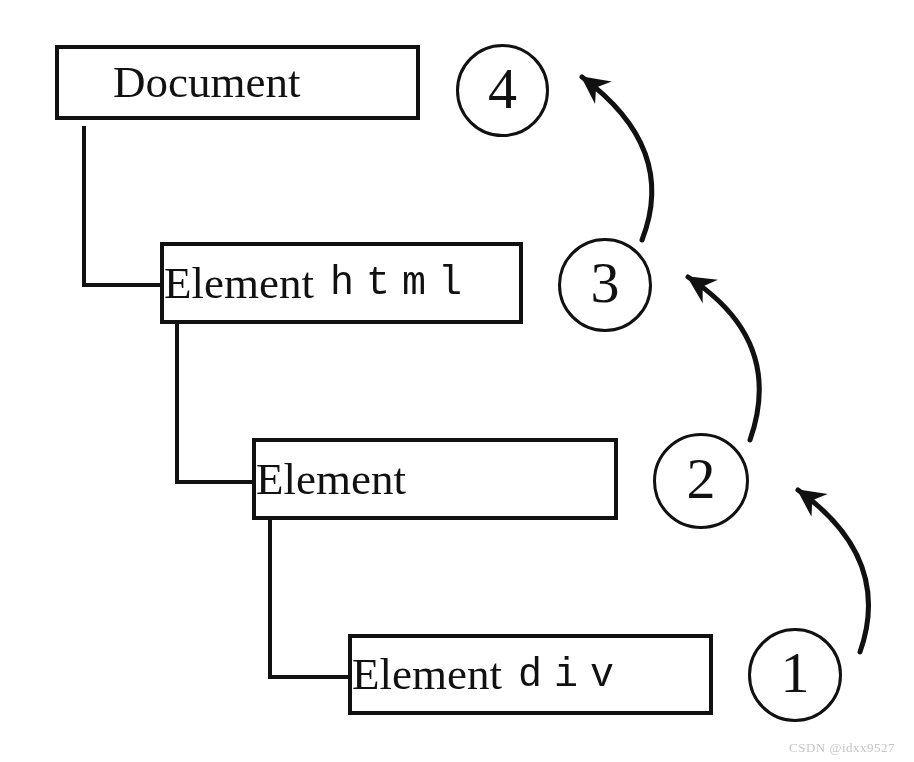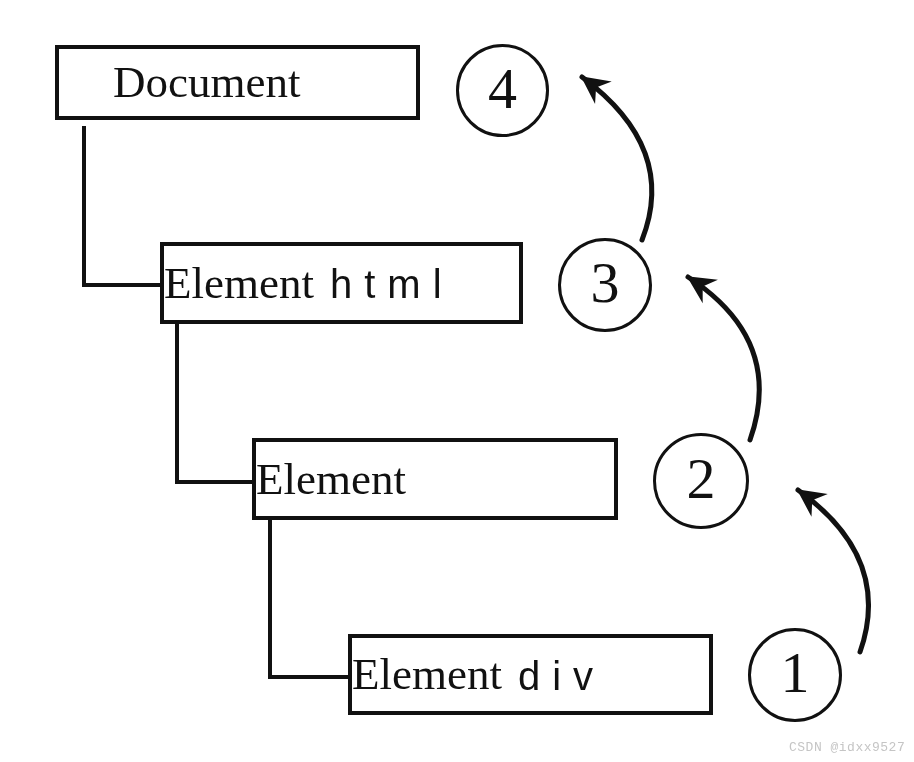--- a/index.html
+++ b/index.html
@@ -8,42 +8,42 @@
     position:relative; width:914px; height:762px; background:var(--bg);
     overflow:hidden; font-family:"Liberation Serif", serif; color:var(--ink);
   }
   .node {
     position:absolute; box-sizing:border-box; border:4px solid var(--ink);
     background:#fff; display:flex; align-items:center; 
     font-size:45px; line-height:1; white-space:nowrap;
   }
   .node .serif { font-family:"Liberation Serif", serif; }
   .node .mono {
-    font-family:Liberation Sans, sans-serif; font-size:40px;
+    font-family:Liberation Mono, monospace; font-size:40px;
     letter-spacing:12px; margin-left:16px; transform:translateY(1px);
   }
   .node .mono:empty { margin-left:0; }
   .node-document { justify-content:flex-start; padding-left:54px; }
 
   .vline { position:absolute; width:4px; background:var(--ink); }
   .hline { position:absolute; height:4px; background:var(--ink); }
 
   .step {
     position:absolute; box-sizing:border-box; border:3.5px solid var(--ink);
     border-radius:50%; background:#fff; display:flex; align-items:center;
     justify-content:center; font-size:58px; line-height:1;
     font-family:"Liberation Serif", serif;
   }
   .step span { transform:translateY(-2px); }
 
   .arrows { position:absolute; left:0; top:0; pointer-events:none; }
 
   .watermark {
     position:absolute; left:789px; top:740px;
-    font-family:Liberation Mono, monospace; font-size:13px;
+    font-family:Liberation Serif, serif; font-size:13px;
     color:var(--wm); letter-spacing:0.5px; white-space:nowrap;
   }
 </style>
 </head>
 <body>
 
 <div class="stage">
 
   <div class="vline" style="left:82px;  top:126px; height:161px;"></div>
   <div class="hline" style="left:82px;  top:283px; width:78px;"></div>

